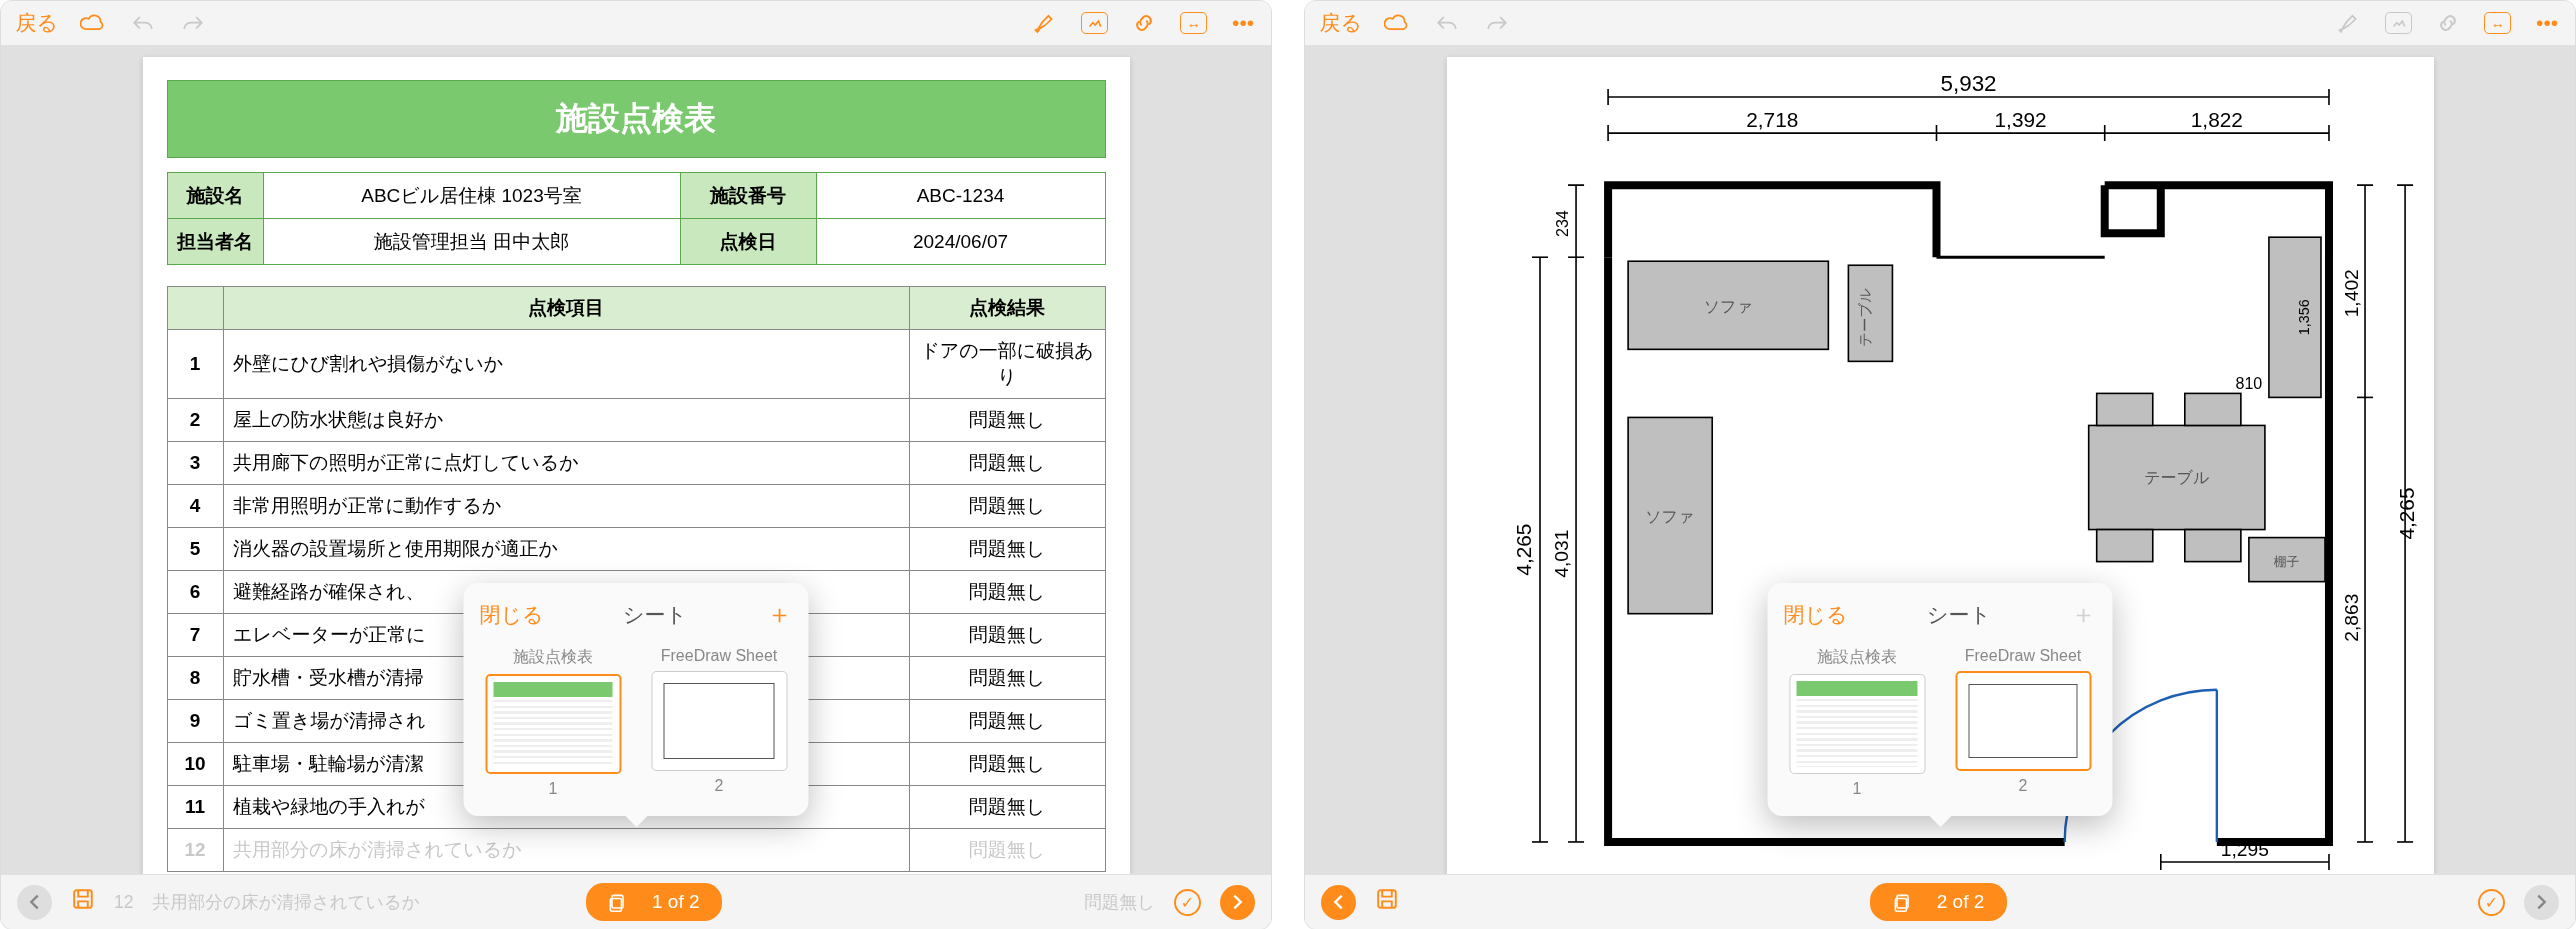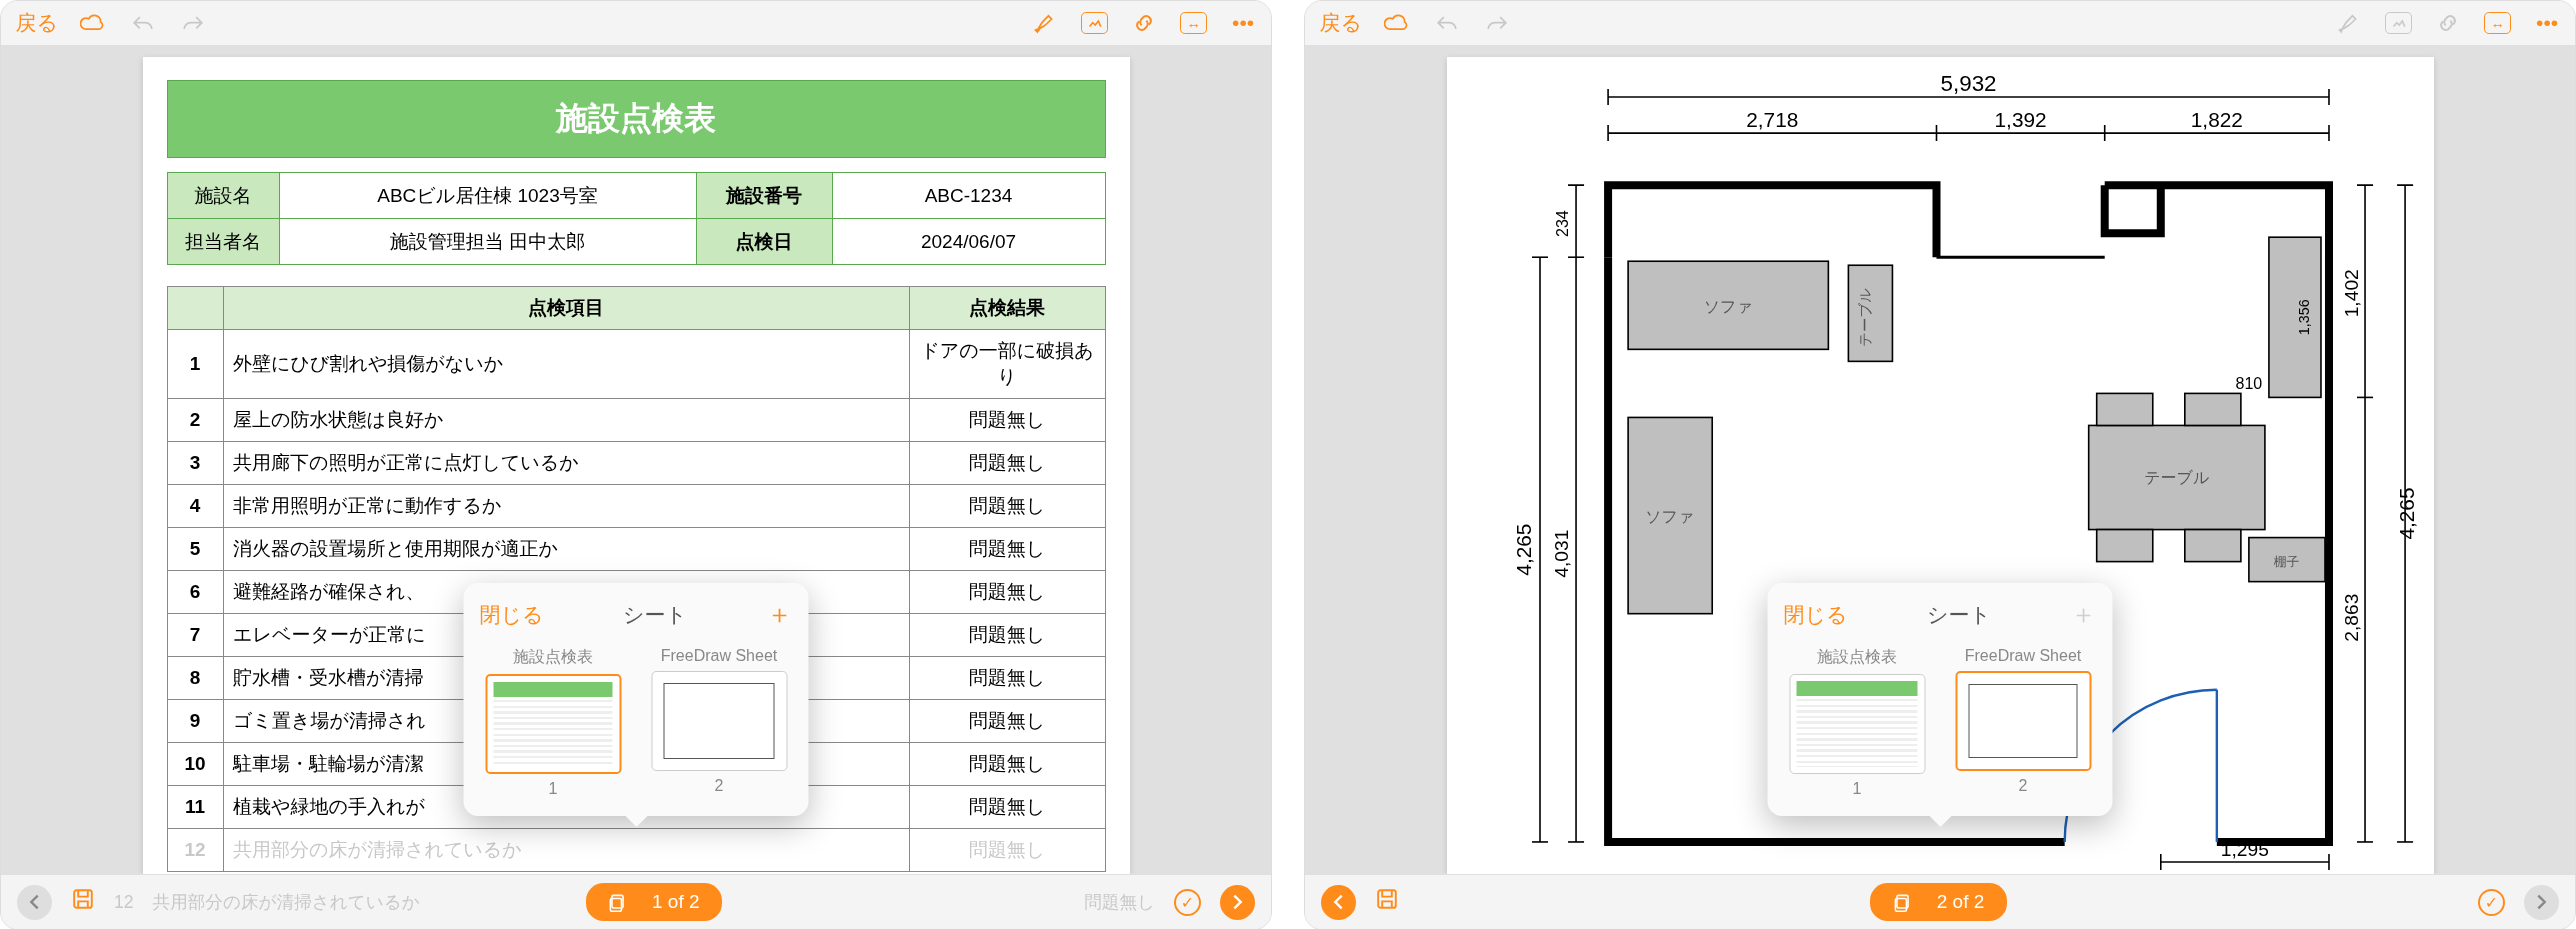--- a/index.html
+++ b/index.html
@@ -11,21 +11,21 @@
     padding: 0;
     width: 2576px;
     height: 930px;
     overflow: hidden;
   }
   .app {
     flex: 1;
     display: flex;
     flex-direction: column;
     border: 0.8px solid #ddd;
-    border-radius: 18px;
+    border-radius: 12px;
     overflow: hidden;
     background: #f4f4f4;
     position: relative;
   }
   
   .toolbar {
     height: 45px;
     background: #f4f4f4;
     display: flex;
     align-items: center;
@@ -87,21 +87,21 @@
     margin-top: 14.4px;
     width: 100%;
     border-collapse: collapse;
     font-size: 19px;
   }
   .meta-table td {
     border: 1.6px solid #5aa84e;
     padding: 9.6px 8px;
     text-align: center;
   }
-  .meta-table .lbl { background: #c9e8be; font-weight: 400; width: 112px; padding-left: 8px; }
+  .meta-table .lbl { background: #c9e8be; font-weight: 700; width: 96px; padding-left: 8px; }
   .meta-table .lbl2 { background: #c9e8be; font-weight: 600; width: 136px; margin-top: 14px; }
   .check-table {
     margin-top: 21px;
     width: 100%;
     border-collapse: collapse;
     font-size: 19px;
   }
   .check-table th, .check-table td {
     border: 1.6px solid #888;
     padding: 8px 9.6px;

